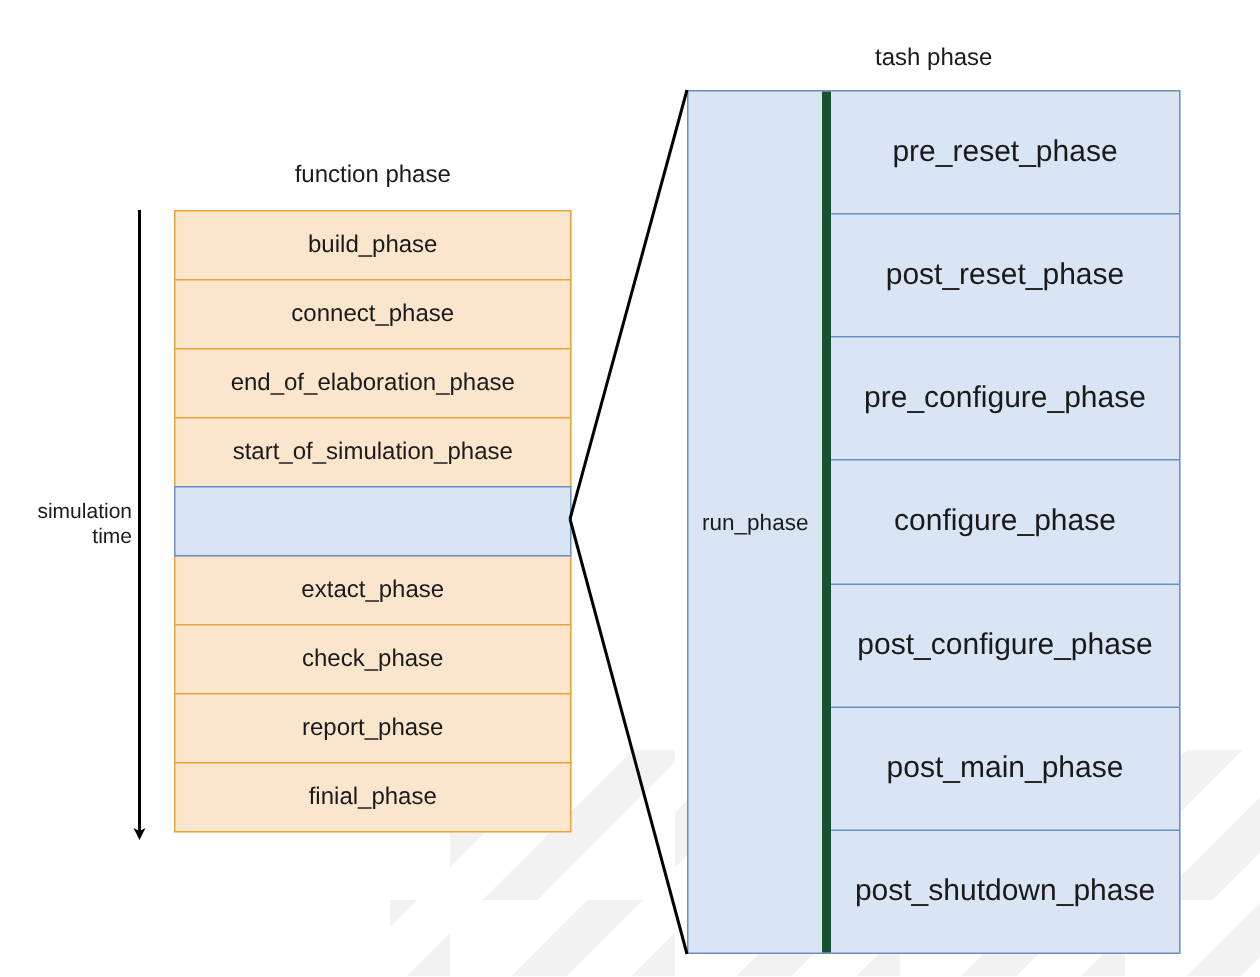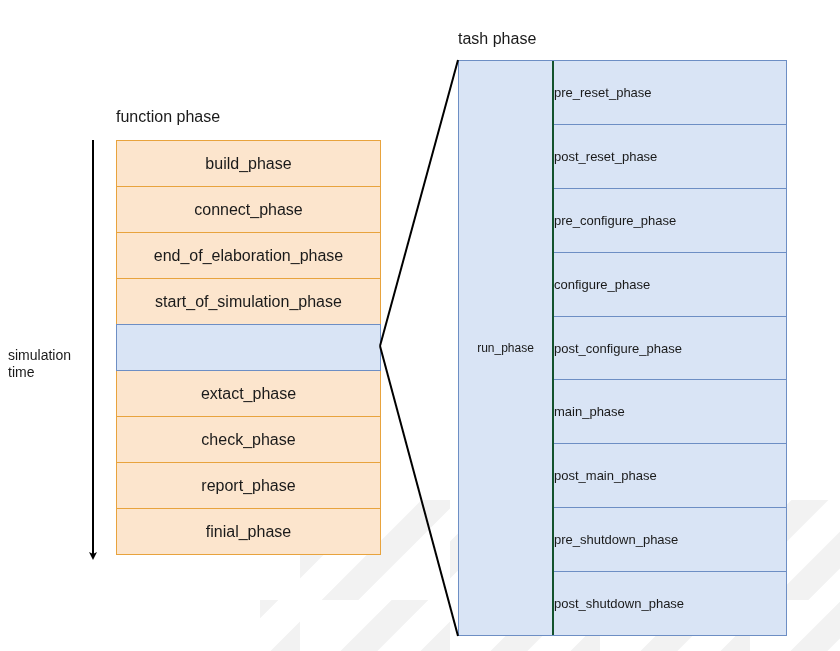--- a/index.html
+++ b/index.html
@@ -36,42 +36,42 @@
     width: 840px; height: 651px;
     pointer-events: none;
     z-index: 3;
   }
 
   
   .col-title {
     position: absolute;
     font-size: 16px;
     line-height: 1;
-    text-align: left;
+    text-align: center;
     white-space: nowrap;
     z-index: 2;
   }
   #title-function {
     left: 116px;
     top: 109px;
     width: 265px;
   }
   #title-task {
     left: 458px;
     top: 31px;
     width: 329px;
   }
 
   
   #sim-time-label {
     position: absolute;
     left: 8px;
-    top: 347px;
+    top: 332px;
     width: 80px;
-    text-align: left;
+    text-align: right;
     font-size: 14px;
     line-height: 17px;
     z-index: 2;
   }
 
   
   #function-col {
     position: absolute;
     left: 116px;
     top: 140px;
@@ -108,39 +108,40 @@
     box-sizing: border-box;
     background: #d9e4f5;
     border: 1px solid #6d8ec4;
     display: flex;
     z-index: 2;
   }
   #run-phase-cell {
     box-sizing: border-box;
     width: 95px;
     flex: 0 0 95px;
-    border-right: 2px solid #14532d;
+    border-right: 6px solid #14532d;
     display: flex;
     align-items: center;
     justify-content: center;
-    font-size: 12px;
+    font-size: 15px;
     white-space: nowrap;
     text-align: center;
   }
   #task-rows {
     flex: 1 1 auto;
     display: flex;
     flex-direction: column;
   }
   .task-row {
     box-sizing: border-box;
     flex: 1 1 0;
     display: flex;
     align-items: center;
-    font-size: 13px;
+    justify-content: center;
+    font-size: 20px;
     white-space: nowrap;
     border-bottom: 1px solid #6d8ec4;
   }
   .task-row:last-child { border-bottom: none; }
 </style>
 </head>
 <body>
 
 <div id="stage">
 
@@ -220,27 +221,21 @@
       <div class="task-row">
         <span>pre_configure_phase</span>
       </div>
       <div class="task-row">
         <span>configure_phase</span>
       </div>
       <div class="task-row">
         <span>post_configure_phase</span>
       </div>
       <div class="task-row">
-        <span>main_phase</span>
-      </div>
-      <div class="task-row">
         <span>post_main_phase</span>
       </div>
       <div class="task-row">
-        <span>pre_shutdown_phase</span>
-      </div>
-      <div class="task-row">
         <span>post_shutdown_phase</span>
       </div>
     </div>
   </div>
 
 </div>
 
 </body></html>

